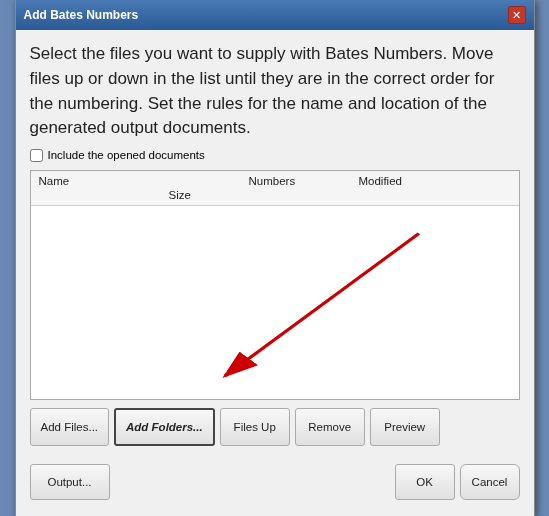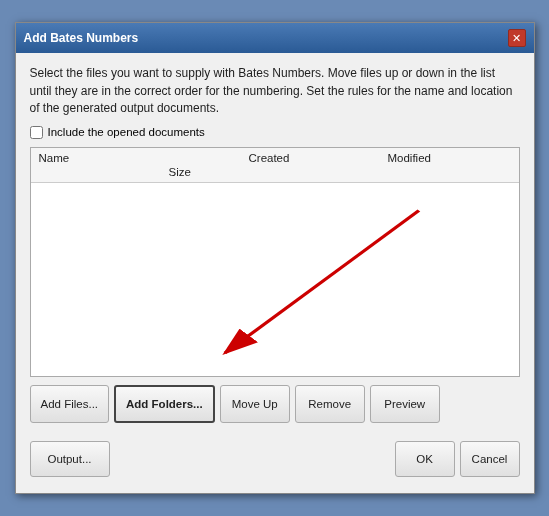--- a/index.html
+++ b/index.html
@@ -47,21 +47,21 @@
       cursor: pointer;
       border-radius: 2px;
     }
     .dialog-body {
       padding: 12px 14px 10px 14px;
       display: flex;
       flex-direction: column;
       gap: 8px;
     }
     .description {
-      font-size: 12px;
+      font-size: 17px;
       color: #222;
       line-height: 1.45;
     }
     .checkbox-row {
       display: flex;
       align-items: flex-start;
       gap: 5px;
       font-size: 11.5px;
     }
     .checkbox-row input[type="checkbox"] {
@@ -84,21 +84,21 @@
     }
     .file-list-header-cell {
       padding: 2px 8px;
       font-size: 11.5px;
       color: #222;
       flex-shrink: 0;
     }
     .col-name { width: 130px; }
     .col-size { width: 80px; margin-top: 14px; }
     .col-created { width: 110px; }
-    .col-modified { width: 110px; margin-left: 29px; }
+    .col-modified { width: 110px; }
     .file-list-body {
       flex: 1;
       position: relative;
       overflow: hidden;
     }
     
     .arrow-overlay {
       position: absolute;
       top: 0; left: 0;
       width: 100%;
@@ -156,48 +156,48 @@
 
     <div class="checkbox-row">
       <input type="checkbox" style="">
       <label>Include the opened documents</label>
     </div>
 
     <div class="file-list">
       <div class="file-list-header">
         <div class="file-list-header-cell col-name">Name</div>
         <div class="file-list-header-cell col-size">Size</div>
-        <div class="file-list-header-cell col-created">Created</div>
+        <div class="file-list-header-cell col-created">Numbers</div>
         <div class="file-list-header-cell col-modified">Modified</div>
       </div>
       <div class="file-list-body">
 
         <svg class="arrow-overlay" viewBox="0 0 390 210" preserveAspectRatio="none">
 
           <defs>
             <marker id="arrowhead" markerWidth="10" markerHeight="7" refX="9" refY="3.5" orient="auto">
               <polygon points="0 0, 10 3.5, 0 7" fill="#cc0000"></polygon>
             </marker>
           </defs>
           <line x1="310" y1="30" x2="155" y2="185" stroke="#cc0000" stroke-width="3" marker-end="url(#arrowhead)"></line>
         </svg>
       </div>
     </div>
 
     <div class="btn-action-row">
       <button>Add Files...</button>
-      <button style="font-weight:bold; border: 2px solid #444;">Add Folders...</button>
-      <button>Move Up</button>
+      <button style="font-weight:bold; border: 2px solid #444; font-style: italic;">Add Folders...</button>
+      <button>Files Up</button>
       <button>Remove</button>
       <button>Preview</button>
     </div>
 
     <div class="footer-row">
       <div class="footer-left">
         <button style="min-width:80px;">Output...</button>
       </div>
       <div class="footer-right">
         <button style="min-width:60px;">OK</button>
-        <button style="min-width:60px;">Cancel</button>
+        <button style="min-width:60px;border-radius:6px;">Cancel</button>
       </div>
     </div>
   </div>
 </div>
 
 </body></html>

